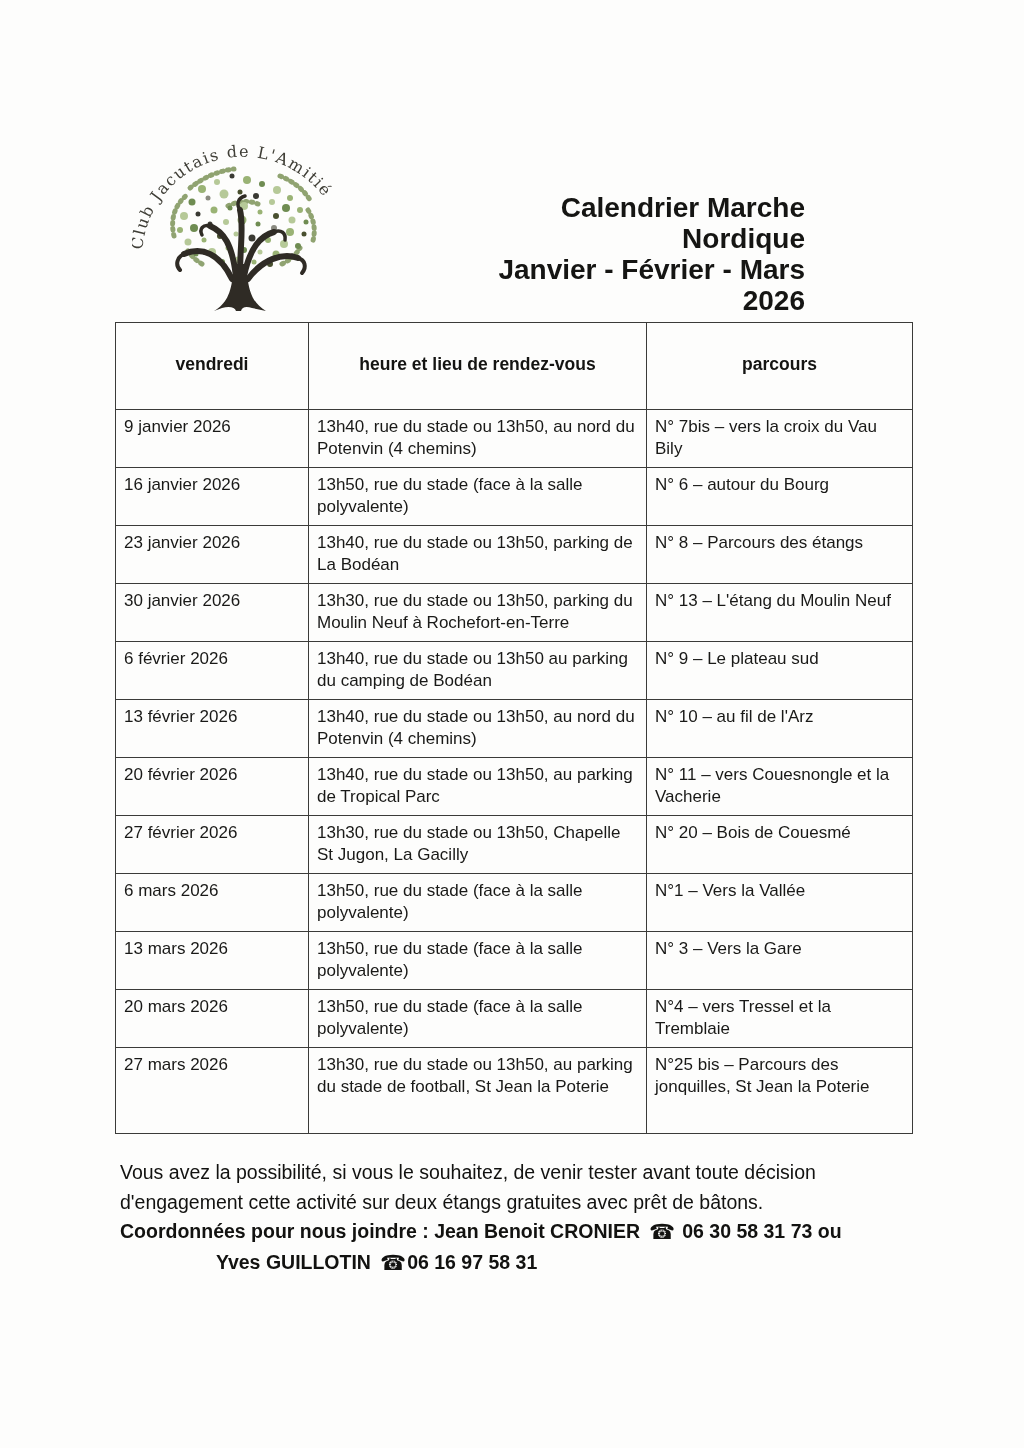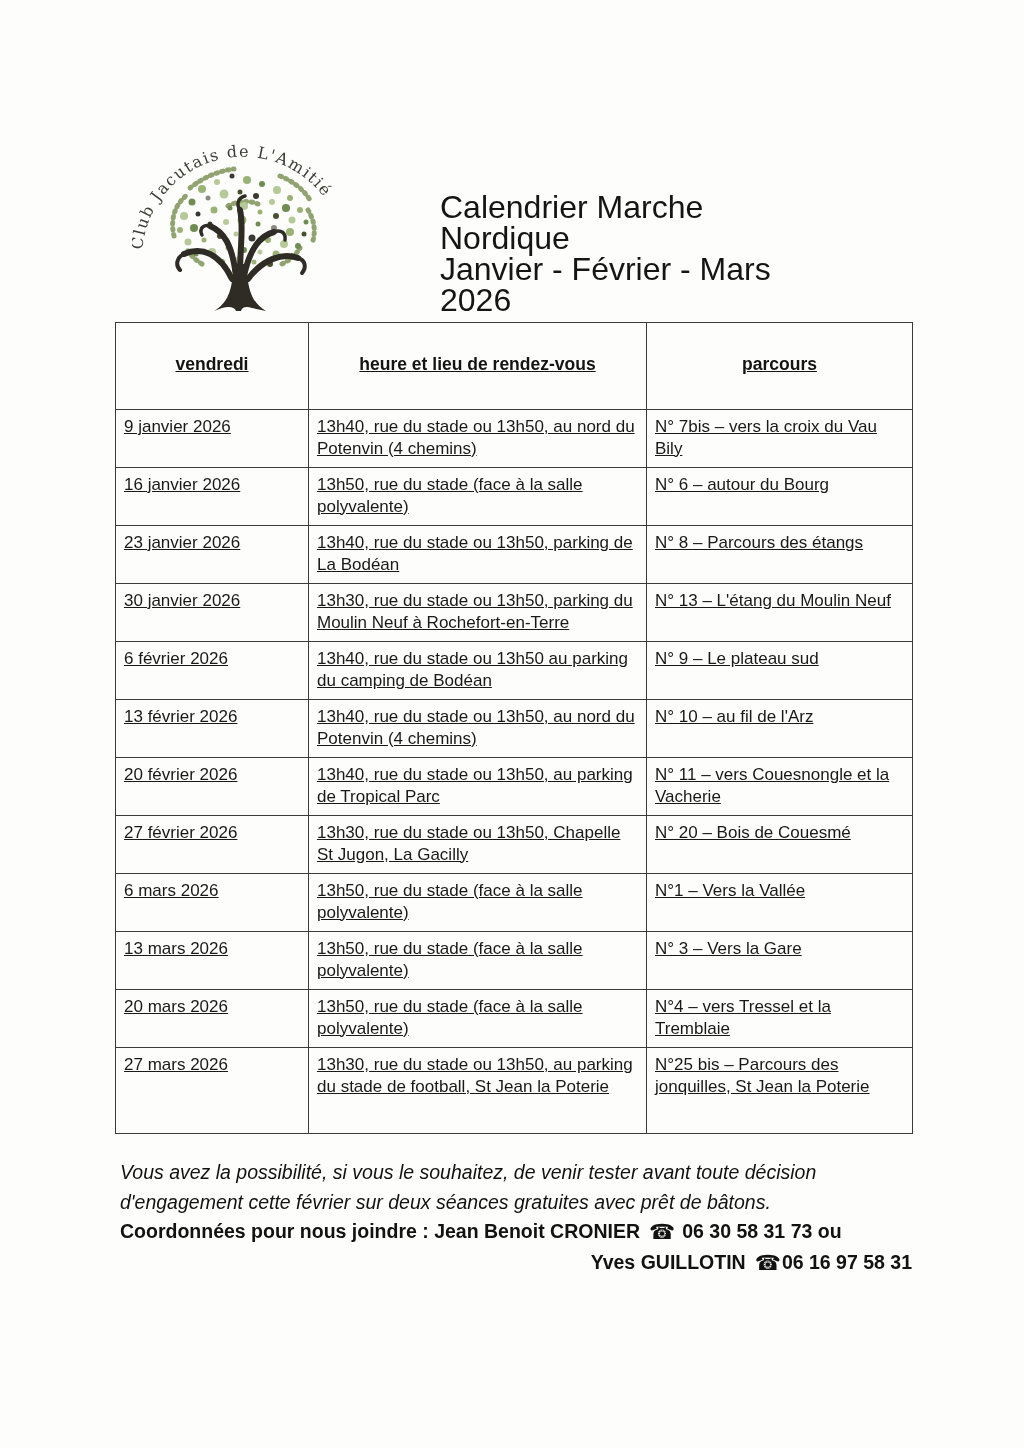--- a/index.html
+++ b/index.html
@@ -16,23 +16,23 @@
   .logo svg{width:100%;height:100%;}
   .arc-text{
     font-family:"DejaVu Serif",serif;
     font-size:16px;
     letter-spacing:1.6px;
     fill:#3f3e36;
   }
   
   .title{
     position:absolute;left:440px;top:192px;width:365px;
-    text-align:left;
-    font-weight:normal;
-    font-size:32px;
+    text-align:right;
+    font-weight:bold;
+    font-size:28px;
     line-height:31px;
     color:#151513;
     letter-spacing:0px;
   }
   
   table.cal{
     position:absolute;left:115px;top:322px;
     width:797px;
     border-collapse:collapse;
     table-layout:fixed;
@@ -40,21 +40,20 @@
     line-height:21.5px;
     color:#191917;
   }
   table.cal col.c1{width:193px;}
   table.cal col.c2{width:338px;}
   table.cal col.c3{width:266px;}
   table.cal th, table.cal td{
     border:1.4px solid #3b3b39;
     vertical-align:top;
     padding:6px 8px 8px 8px;
-    text-decoration:underline;
   }
   table.cal th{
     height:72px;
     vertical-align:middle;
     font-size:17.5px;
     font-weight:bold;
     text-align:center;
     color:#141412;
   }
   td.c-date{text-align:left;padding-left:9px;}
@@ -62,23 +61,23 @@
   td.c-route{text-align:left;padding-left:7px;}
   table.cal tbody tr{height:57px;margin-top:14px;}
   table.cal tbody tr.tall{height:86px;}
   
   .footer{
     position:absolute;left:120px;top:1158px;width:792px;
     font-size:19.5px;
     line-height:29.5px;
     color:#121210;
   }
-  .footer .para div{white-space:nowrap;font-style:italic;}
+  .footer .para div{white-space:nowrap;}
   .contact{font-weight:bold;white-space:nowrap;}
-  .contact-2{text-align:right;padding-left:96px;}
+  .contact-2{text-align:left;padding-left:96px;}
   .phone{
     font-family:"DejaVu Sans",sans-serif;
     font-size:21px;
     vertical-align:-1px;
   }
   .contact-1 .phone{margin:0 7px 0 9px;}
   .contact-2 .phone{margin:0 1px 0 9px;}
 </style>
 </head>
 <body>
@@ -257,21 +256,21 @@
         <td class="c-date">27 mars 2026</td>
         <td class="c-meet">13h30, rue du stade ou 13h50, au parking du stade de football, St Jean la Poterie</td>
         <td class="c-route">N°25 bis – Parcours des jonquilles, St Jean la Poterie</td>
       </tr>
     </tbody>
   </table>
 
   <div class="footer">
     <div class="para">
       <div>Vous avez la possibilité, si vous le souhaitez, de venir tester avant toute décision</div>
-      <div>d'engagement cette février sur deux séances gratuites avec prêt de bâtons.</div>
+      <div>d'engagement cette activité sur deux étangs gratuites avec prêt de bâtons.</div>
     </div>
     <div class="contact contact-1">
       <span>Coordonnées pour nous joindre : Jean Benoit CRONIER</span><span class="phone">☎</span><span>06 30 58 31 73 ou</span>
     </div>
     <div class="contact contact-2">
       <span>Yves GUILLOTIN</span><span class="phone">☎</span><span>06 16 97 58 31</span>
     </div>
   </div>
 
 </div>

